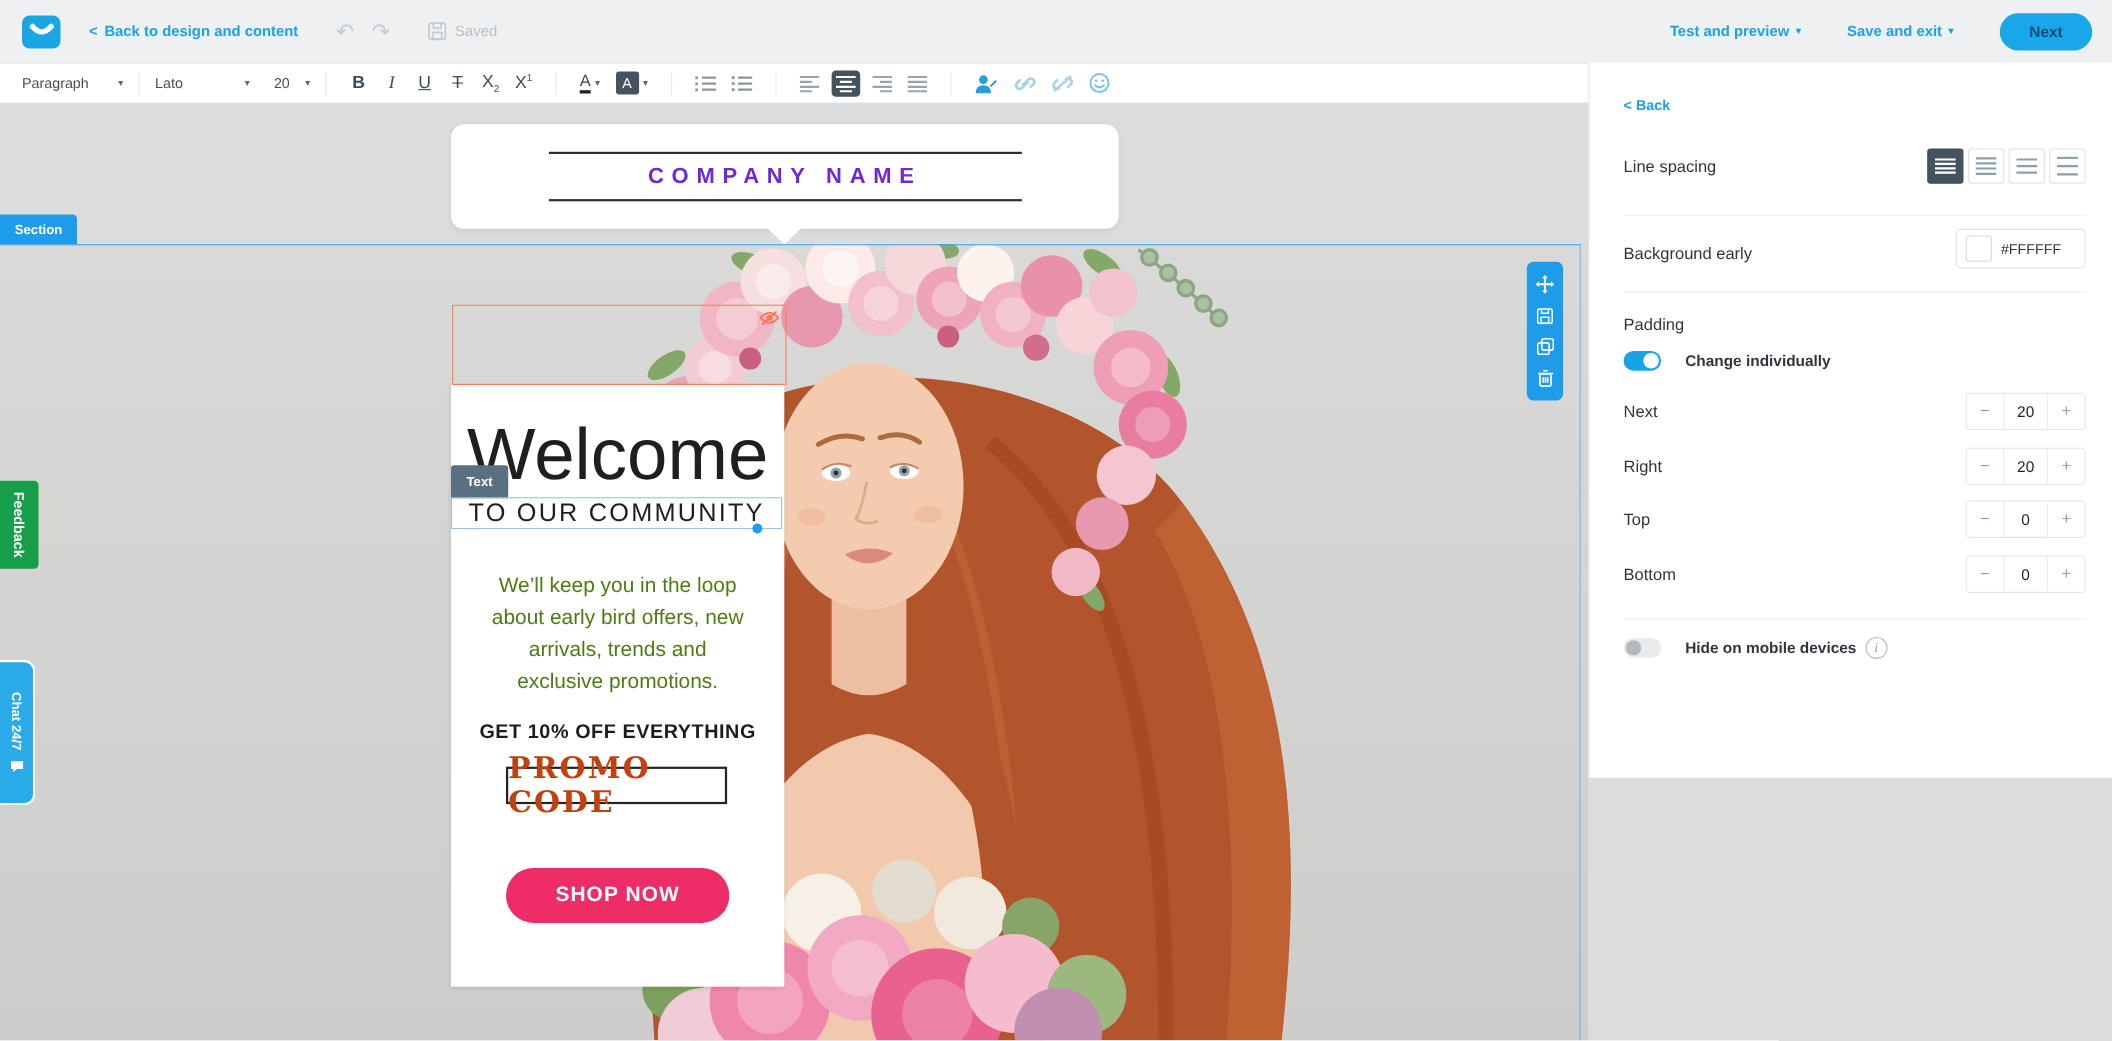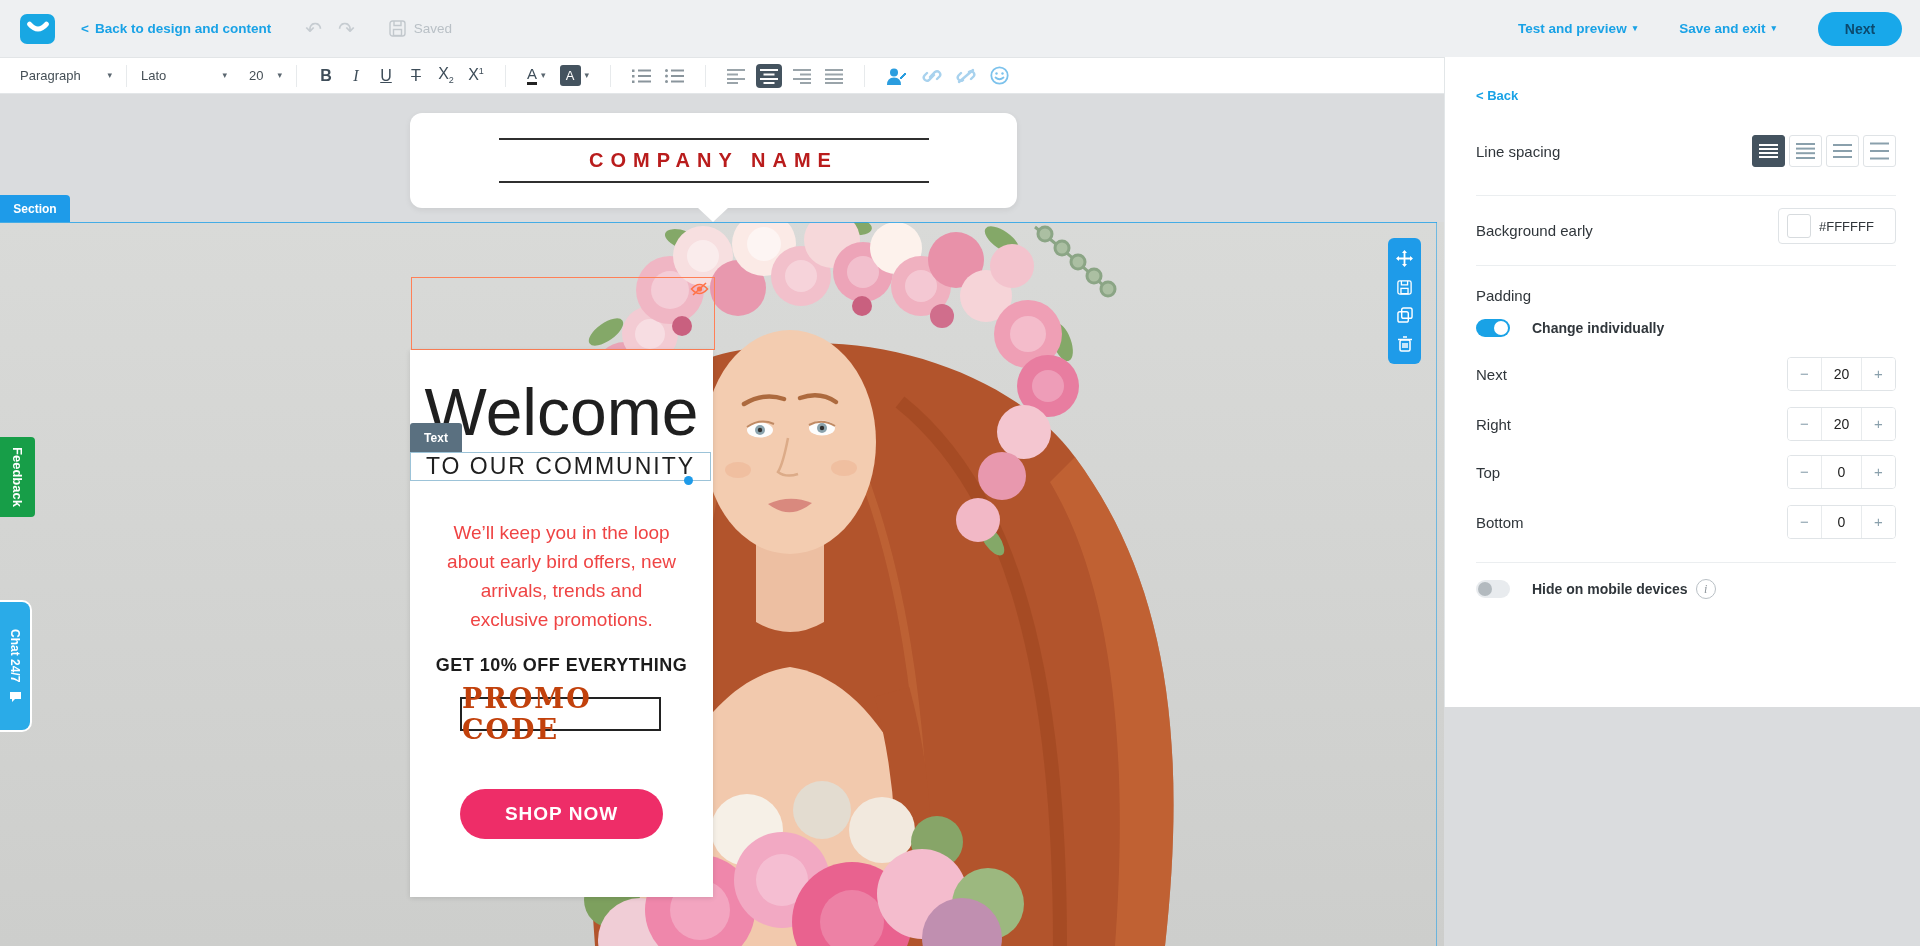--- a/index.html
+++ b/index.html
@@ -40,34 +40,34 @@
   .toggle .knob{position:absolute;top:2px;width:14px;height:14px;border-radius:50%;background:#fff;}
   .toggle.on{background:#19a2e6;} .toggle.on .knob{right:2px;}
   .toggle.off{background:#e8ebee;} .toggle.off .knob{left:2px;background:#b3babf;}
   .trow-label{font-size:14px;color:#30363b;margin-left:22px;}
   .info-ic{width:18px;height:18px;border:1px solid #b9c0c5;border-radius:50%;color:#8c949a;font-family:"Liberation Serif",serif;font-style:italic;font-size:12px;display:inline-flex;align-items:center;justify-content:center;margin-left:8px;}
 
   
   .canvas{left:0;top:94px;width:1444px;height:852px;background:#dadcde;overflow:hidden;}
   .bubble{left:410px;top:19px;width:607px;height:95px;background:#fff;border-radius:12px;box-shadow:0 2px 6px rgba(0,0,0,.07);display:flex;align-items:center;justify-content:center;}
   .bubble-tip{left:697px;top:113px;width:0;height:0;border-left:16px solid transparent;border-right:16px solid transparent;border-top:15px solid #fff;}
-  .company-box{width:430px;border-top:2px solid #2f2f2f;border-bottom:2px solid #2f2f2f;padding:9px 0;text-align:center;font-size:20px;font-weight:700;letter-spacing:7px;color:#b91c1c;}
+  .company-box{width:430px;border-top:2px solid #2f2f2f;border-bottom:2px solid #2f2f2f;padding:9px 0;text-align:center;font-size:20px;font-weight:700;letter-spacing:7px;color:#6d28d9;}
   .section-tag{left:0;top:101px;width:70px;height:27px;background:#1e9be9;border-radius:0 4px 0 0;color:#fff;font-size:12px;font-weight:700;display:flex;align-items:center;justify-content:center;cursor:pointer;}
   .sec-line-top{left:0;top:128px;width:1437px;height:1px;background:#2aa3e8;opacity:.85;}
   .sec-line-right{left:1436px;top:128px;width:1px;height:724px;background:#2aa3e8;opacity:.6;}
 
   .hidden-block{left:411px;top:183px;width:302px;height:71px;border:1px solid #ff8057;cursor:pointer;}
 
   .card{left:410px;top:256px;width:303px;height:547px;background:#fff;box-shadow:0 1px 5px rgba(0,0,0,.12);}
   .welcome{left:0;top:24px;width:100%;text-align:center;font-size:66px;color:#1f1f1f;letter-spacing:0;}
   .text-tag{left:0;top:73px;width:52px;height:30px;background:#5a7080;border-radius:3px 3px 0 0;color:#fff;font-size:12px;font-weight:700;display:flex;align-items:center;justify-content:center;cursor:pointer;}
   .sel-rect{left:0;top:102px;width:301px;height:29px;border:1px solid #9cc3d8;box-sizing:border-box;display:flex;align-items:center;justify-content:center;cursor:text;}
   .subhead{font-size:23px;color:#1f1f1f;letter-spacing:2px;}
   .sel-dot{left:274px;top:126px;width:9px;height:9px;border-radius:50%;background:#1e9be9;cursor:pointer;}
-  .body-txt{left:0;top:168px;width:100%;box-sizing:border-box;padding:0 32px;text-align:center;font-size:19px;line-height:29px;color:#ef4444;}
+  .body-txt{left:0;top:168px;width:100%;box-sizing:border-box;padding:0 32px;text-align:center;font-size:19px;line-height:29px;color:#4d7c0f;}
   .offer{left:0;top:305px;width:100%;text-align:center;font-size:18px;font-weight:700;color:#1c1c1c;letter-spacing:.5px;}
   .promo-btn{left:50px;top:347px;width:201px;height:34px;border:2px solid #222;box-sizing:border-box;background:#fff;color:#c2410c;font-family:"DejaVu Serif","Liberation Serif",serif;font-weight:700;font-size:27px;letter-spacing:2px;display:flex;align-items:center;justify-content:center;cursor:pointer;}
   .shop-btn{left:50px;top:439px;width:203px;height:50px;border:none;border-radius:26px;background:#ee2d68;color:#fff;font-size:19px;font-weight:700;letter-spacing:1px;cursor:pointer;font-family:"Liberation Sans",sans-serif;}
 
   .float-tools{left:1388px;top:144px;width:33px;height:126px;background:#1e9be9;border-radius:6px;display:flex;flex-direction:column;align-items:center;justify-content:space-evenly;}
   .ft-btn{cursor:pointer;display:flex;}
 
   .vtab{color:#fff;display:flex;align-items:center;justify-content:center;cursor:pointer;}
   .vtext{writing-mode:vertical-rl;font-weight:700;}
   .feedback-tab{left:0;top:343px;width:35px;height:80px;background:#179e48;border-radius:0 4px 4px 0;font-size:13px;}

